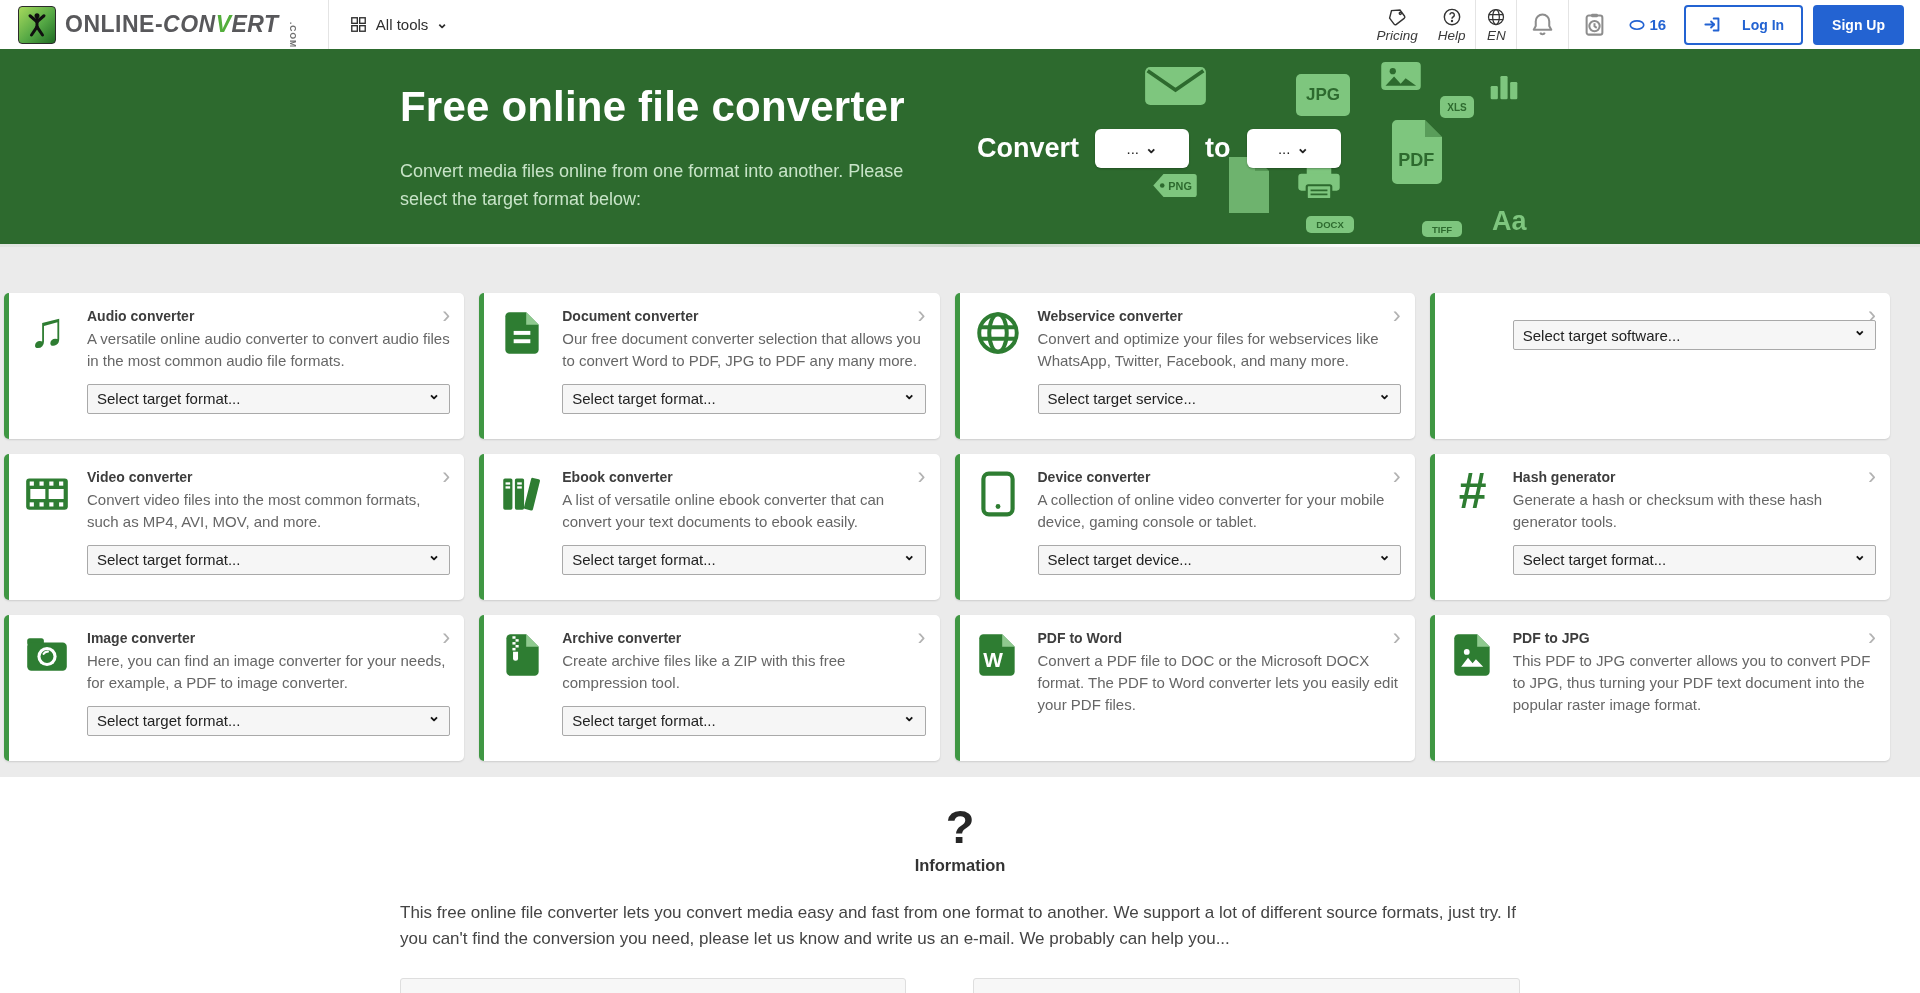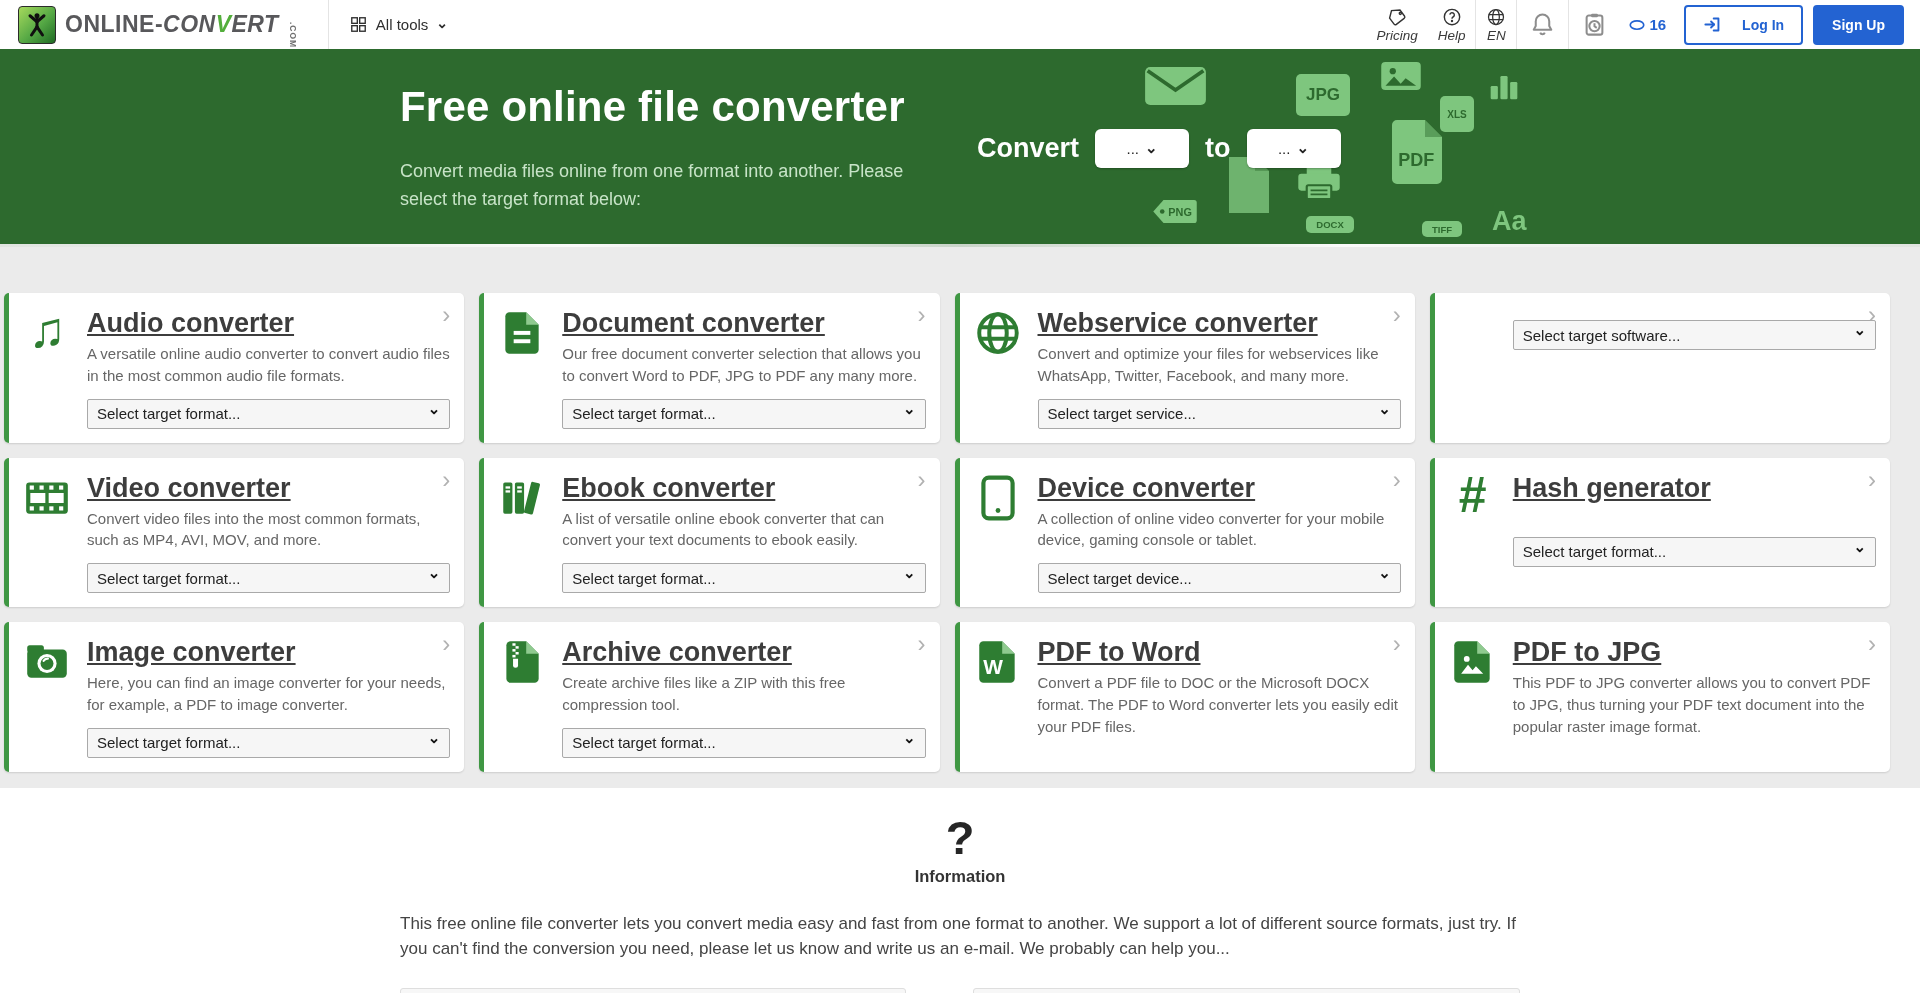--- a/index.html
+++ b/index.html
@@ -52,21 +52,21 @@
   .cards-section { background:#ebebeb; padding:0 0 16px 0; }
   .hero-sep { height:3px; background:linear-gradient(90deg,#e0e4e0,#fafafa 30%,#c9d4c9 50%,#fafafa 70%,#e0e4e0); }
   .grid { margin:46px 0 0 4px; width:1886px; display:grid; grid-template-columns:repeat(4,1fr); gap:15px; }
   .card { position:relative; background:#fff; border-left:5px solid #3f9743; border-radius:5px;
     box-shadow:0 1px 2px rgba(0,0,0,.13); padding:15px 14px 14px 12px; display:flex; flex-direction:column; min-height:146px; }
   .card .chev { position:absolute; top:10px; right:14px; color:#b2b2b2; font-size:24px; line-height:1; cursor:pointer; }
   .card-top { display:flex; align-items:flex-start; }
   .card-icon { flex:0 0 52px; width:52px; height:52px; margin-right:14px; display:flex; align-items:flex-start; justify-content:center; }
   .card-icon svg { width:50px; height:50px; }
   .glyph { font-size:50px; color:#2e7d32; line-height:.9; font-weight:700; }
-  .card-body h3 { font-size:27px; font-weight:700; color:#3d3d3d; margin-bottom:4px; cursor:pointer;text-decoration:underline; }
+  .card-body h3 { font-size:14px; font-weight:700; color:#3d3d3d; margin-bottom:4px; cursor:pointer; }
   .card-body p { font-size:15px; color:#666; line-height:1.45; }
   .selwrap { position:relative; margin:12px 0 0 66px; }
   .selwrap select { width:100%; height:30px; font-family:"Liberation Sans",sans-serif; font-size:15px; color:#222;
     background:#f6f6f6; border:1px solid #a9a9a9; border-radius:2px; padding:0 26px 0 9px;
     appearance:none; -webkit-appearance:none; cursor:pointer; }
   .selwrap::after { content:"⌄"; position:absolute; right:10px; top:1px; font-size:15px; font-weight:700; color:#111; pointer-events:none; }
 
   
   .info { background:#fff; padding-top:26px; }
   .qmark { text-align:center; font-size:47px; font-weight:800; color:#262626; line-height:1; }
@@ -190,37 +190,37 @@
             <circle cx="7" cy="5.6" r="1.9" fill="#2d6a2e"></circle>
             <path d="M2.6 14.4l5.2-5.6 4 4.4 3-3.4 6.4 4.6z" fill="#2d6a2e"></path>
           </svg></div>
         <div class="d" style="left: 1488px; top: 19px;"><svg width="32" height="36" viewBox="0 0 24 24">
             <g fill="#7ec67e">
               <rect x="2" y="12" width="5.4" height="10" rx="1"></rect>
               <rect x="9.3" y="4.5" width="5.4" height="17.5" rx="1"></rect>
               <rect x="16.6" y="9" width="5.4" height="13" rx="1"></rect>
             </g>
           </svg></div>
-        <div class="d badge" style="left: 1440px; top: 47px; width: 34px; height: 36px; font-size: 10px;">XLS</div>
+        <div class="d badge" style="left: 1440px; top: 47px; width: 34px; height: 22px; font-size: 10px;">XLS</div>
         <div class="d" style="left: 1390px; top: 71px;"><svg width="54" height="64" viewBox="0 0 26 32">
             <path d="M3 0h14l8.5 8.5v21A2.5 2.5 0 0 1 23 32H3a2.5 2.5 0 0 1-2.5-2.5v-27A2.5 2.5 0 0 1 3 0z" fill="#7ec67e"></path>
             <path d="M17 0l8.5 8.5H17z" fill="#2d6a2e" opacity=".45"></path>
             <text x="12.6" y="23" font-size="9" font-weight="bold" fill="#2d6a2e" text-anchor="middle" font-family="Liberation Sans, sans-serif">PDF</text>
           </svg></div>
         <div class="d" style="left: 1225px; top: 108px;"><svg width="44" height="56" viewBox="0 0 22 28">
             <path d="M2 0h13l7 7v21H2z" fill="#7ec67e" opacity=".8"></path>
             <path d="M15 0l7 7h-7z" fill="#2d6a2e" opacity=".35"></path>
           </svg></div>
         <div class="d" style="left: 1296px; top: 117px;"><svg width="46" height="34" viewBox="0 0 30 22">
             <rect x="7" y="0" width="16" height="7" fill="#7ec67e"></rect>
             <rect x="1.5" y="5" width="27" height="11" rx="2" fill="#7ec67e"></rect>
             <rect x="7" y="12.5" width="16" height="9" rx="1" fill="#7ec67e" stroke="#2d6a2e" stroke-width="1.4"></rect>
             <path d="M9.5 15.8h11M9.5 18.4h11" stroke="#2d6a2e" stroke-width="1.2"></path>
           </svg></div>
-        <div class="d" style="left: 1153px; top: 151px;"><svg width="44" height="23" viewBox="0 0 34 18">
+        <div class="d" style="left: 1153px; top: 125px;"><svg width="44" height="23" viewBox="0 0 34 18">
             <path d="M8 0h24a2 2 0 0 1 2 2v14a2 2 0 0 1-2 2H8L0 9z" fill="#7ec67e"></path>
             <circle cx="7" cy="9" r="1.8" fill="#2d6a2e"></circle>
             <text x="21" y="12.4" font-size="8.5" font-weight="bold" fill="#2d6a2e" text-anchor="middle" font-family="Liberation Sans, sans-serif">PNG</text>
           </svg></div>
         <div class="d badge" style="left: 1306px; top: 167px; width: 48px; height: 17px; font-size: 9.5px;">DOCX</div>
         <div class="d badge" style="left: 1422px; top: 172px; width: 40px; height: 16px; font-size: 9.5px;">TIFF</div>
         <div class="d aa-text" style="left: 1492px; top: 157px;">Aa</div>
       </div>
     <div class="hero-inner">
       <h1>Free online file converter</h1>
@@ -364,20 +364,21 @@
           <div class="selwrap"><select><option>Select target device...</option></select></div>
         </article>
         <article class="card">
           <span class="chev">›</span>
           <div class="card-top">
             <div class="card-icon">
               <span class="glyph" style="font-weight:800">#</span>
             </div>
             <div class="card-body">
               <h3>Hash generator</h3>
+              <p>Generate a hash or checksum with these hash generator tools.</p>
             </div>
           </div>
           <div class="selwrap"><select><option>Select target format...</option></select></div>
         </article>
         <article class="card">
           <span class="chev">›</span>
           <div class="card-top">
             <div class="card-icon">
               <svg viewBox="0 0 24 24">
                 <rect x="2.5" y="4" width="8" height="3.4" rx="1.2" fill="#2e7d32"></rect>

